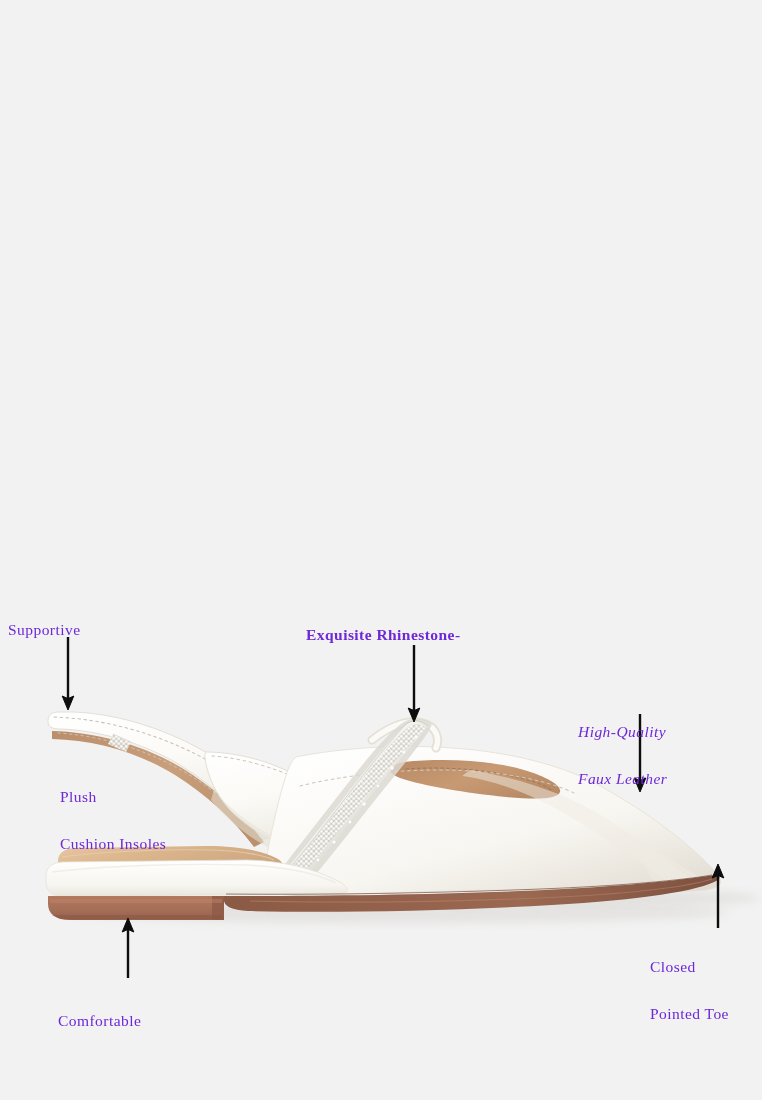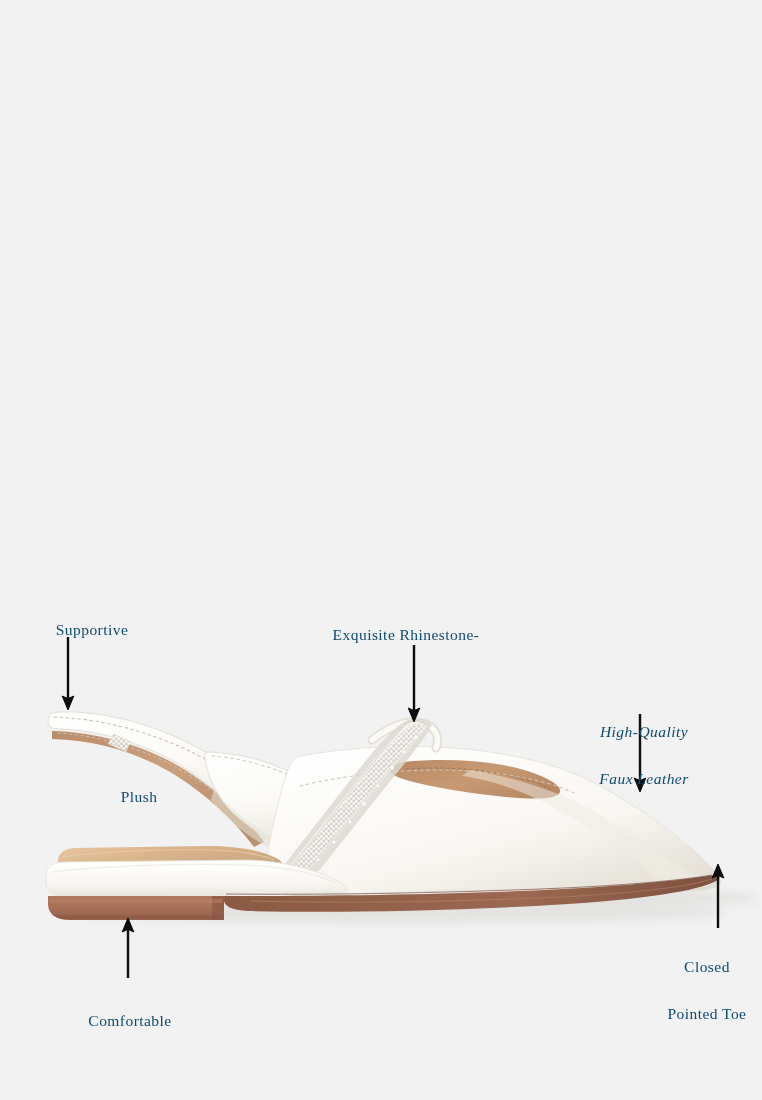--- a/index.html
+++ b/index.html
@@ -20,34 +20,33 @@
     left: 0;
     top: 0;
     width: 762px;
     height: 1100px;
   }
   .callout-label {
     position: absolute;
     font-family: "Liberation Serif", "DejaVu Serif", serif;
     font-size: 15.5px;
     line-height: 1.52;
-    color: #0c4a6e;
+    color: #6d28d9;
     letter-spacing: 0.45px;
-    text-align: center;
     white-space: pre-line;
     font-weight: 400;
     user-select: none;
   }
   .callout-line-1, .callout-line-2 {
     display: block;
     white-space: nowrap;
   }
   
   #label-slingback { left: 8px;  top: 594px; width: 168px; }
-  #label-strap     { left: 306px; top: 599px; width: 200px; }
+  #label-strap     { left: 306px; top: 599px; width: 200px; font-weight: bold; }
   #label-leather   { left: 578px; top: 696px; width: 132px; font-style: italic; }
   #label-insoles   { left: 60px;  top: 761px; width: 158px; }
   #label-heels     { left: 58px;  top: 985px; width: 144px; }
   #label-toe       { left: 650px; top: 931px; width: 114px; }
 </style>
 </head>
 <body style="background: rgb(242, 242, 242);">
 
 <svg id="product-figure" viewBox="0 0 762 1100" width="762" height="1100" xmlns="http://www.w3.org/2000/svg">
   <defs>
@@ -325,20 +324,21 @@
   <span class="callout-line-1">Exquisite Rhinestone-</span>
 </div>
 
 <div class="callout-label" id="label-leather">
   <span class="callout-line-1">High-Quality</span>
   <span class="callout-line-2">Faux Leather</span>
 </div>
 
 <div class="callout-label" id="label-insoles">
   <span class="callout-line-1">Plush</span>
+  <span class="callout-line-2">Cushion Insoles</span>
 </div>
 
 <div class="callout-label" id="label-heels">
   <span class="callout-line-1">Comfortable</span>
 </div>
 
 <div class="callout-label" id="label-toe">
   <span class="callout-line-1">Closed</span>
   <span class="callout-line-2">Pointed Toe</span>
 </div>

